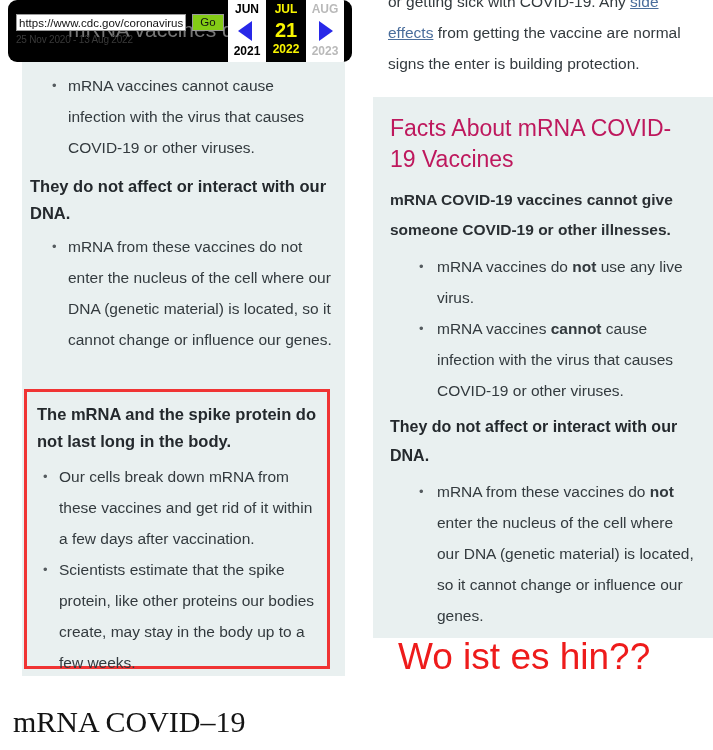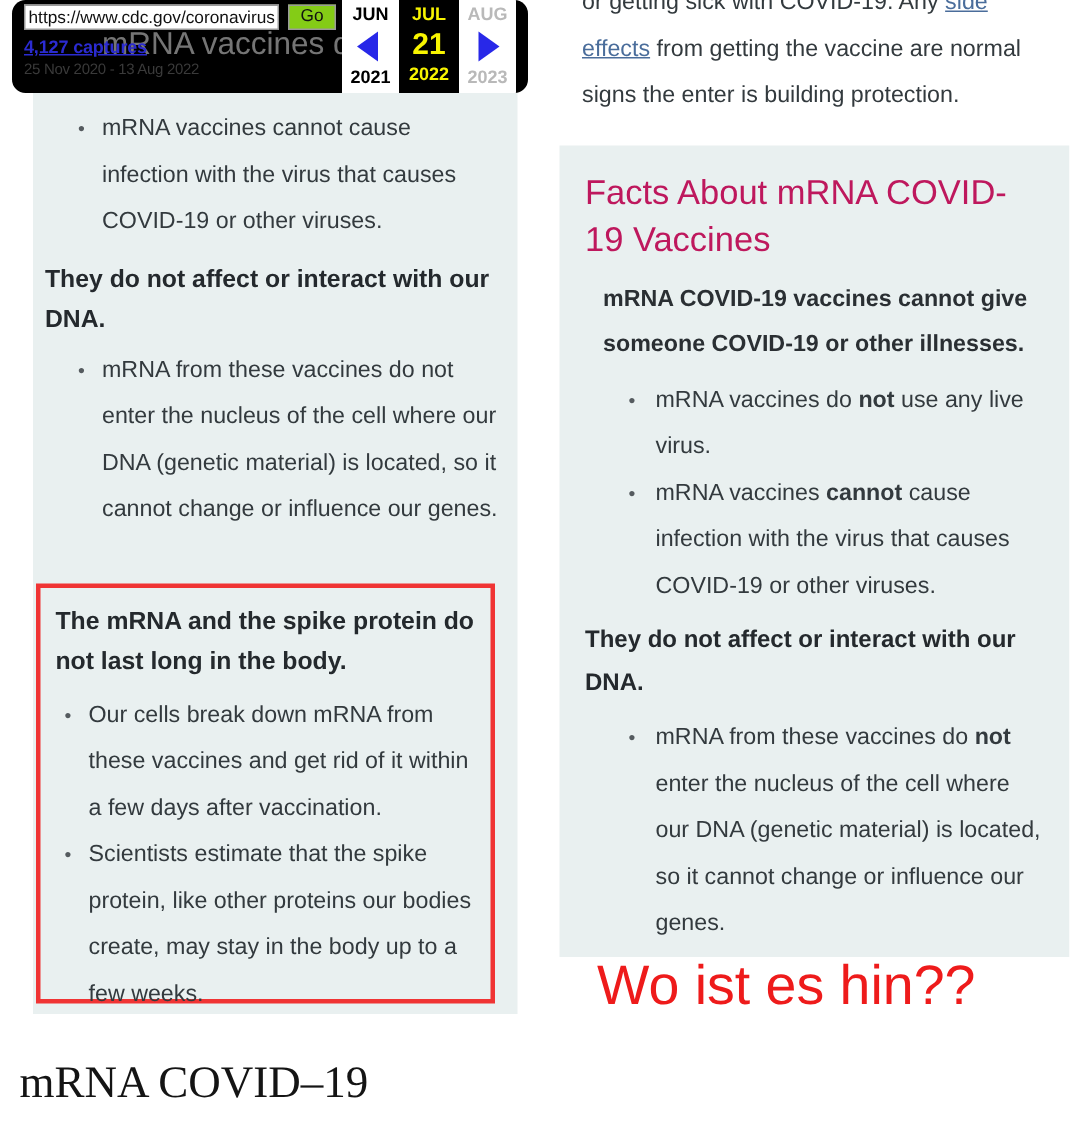--- a/index.html
+++ b/index.html
@@ -44,21 +44,21 @@
     height: 62px;
     background: #000000;
     border-radius: 9px;
     box-sizing: border-box;
     padding: 4px 6px 4px 8px;
     overflow: hidden;
   }
   #wb-left {
     position: absolute;
     left: 8px;
-    top: 3px;
+    top: 14px;
     width: 208px;
   }
   .wb-urlrow {
     display: flex;
     align-items: stretch;
     gap: 6px;
     height: 17px;
   }
   #wb-url-input {
     flex: 1 1 auto;
@@ -265,21 +265,20 @@
     font-weight: normal;
     padding: 0 18px 0 17px;
     margin-bottom: 10px;
   }
   #right-lead {
     padding: 0 8px 0 17px;
     font-weight: bold;
     color: #2a2f33;
     font-size: 15.5px;
     line-height: 30px;
-    margin-left: 12px;
   }
   .r-ul {
     list-style: none;
     padding: 0;
     margin: 6px 0 0 0;
   }
   .r-ul li {
     position: relative;
     padding-left: 26px;
     margin-left: 38px;
@@ -327,21 +326,20 @@
 
   <div id="wayback-toolbar">
 
     <div id="wb-overlay-ghost">mRNA vaccines do not</div>
 
     <div id="wb-left">
       <div class="wb-urlrow">
         <div id="wb-url-input" title="Enter URL">https://www.cdc.gov/coronavirus</div>
         <div id="wb-go-button">Go</div>
       </div>
-      <div id="wb-captures">4,127 captures</div>
       <div id="wb-range">25 Nov 2020 - 13 Aug 2022</div>
     </div>
 
     <div id="wb-dates">
 
       <div class="wb-month" id="wb-month-prev">
         <span class="mo">JUN</span>
         <div class="arrowslot">
           <span class="arrow-left"></span>
         </div>

